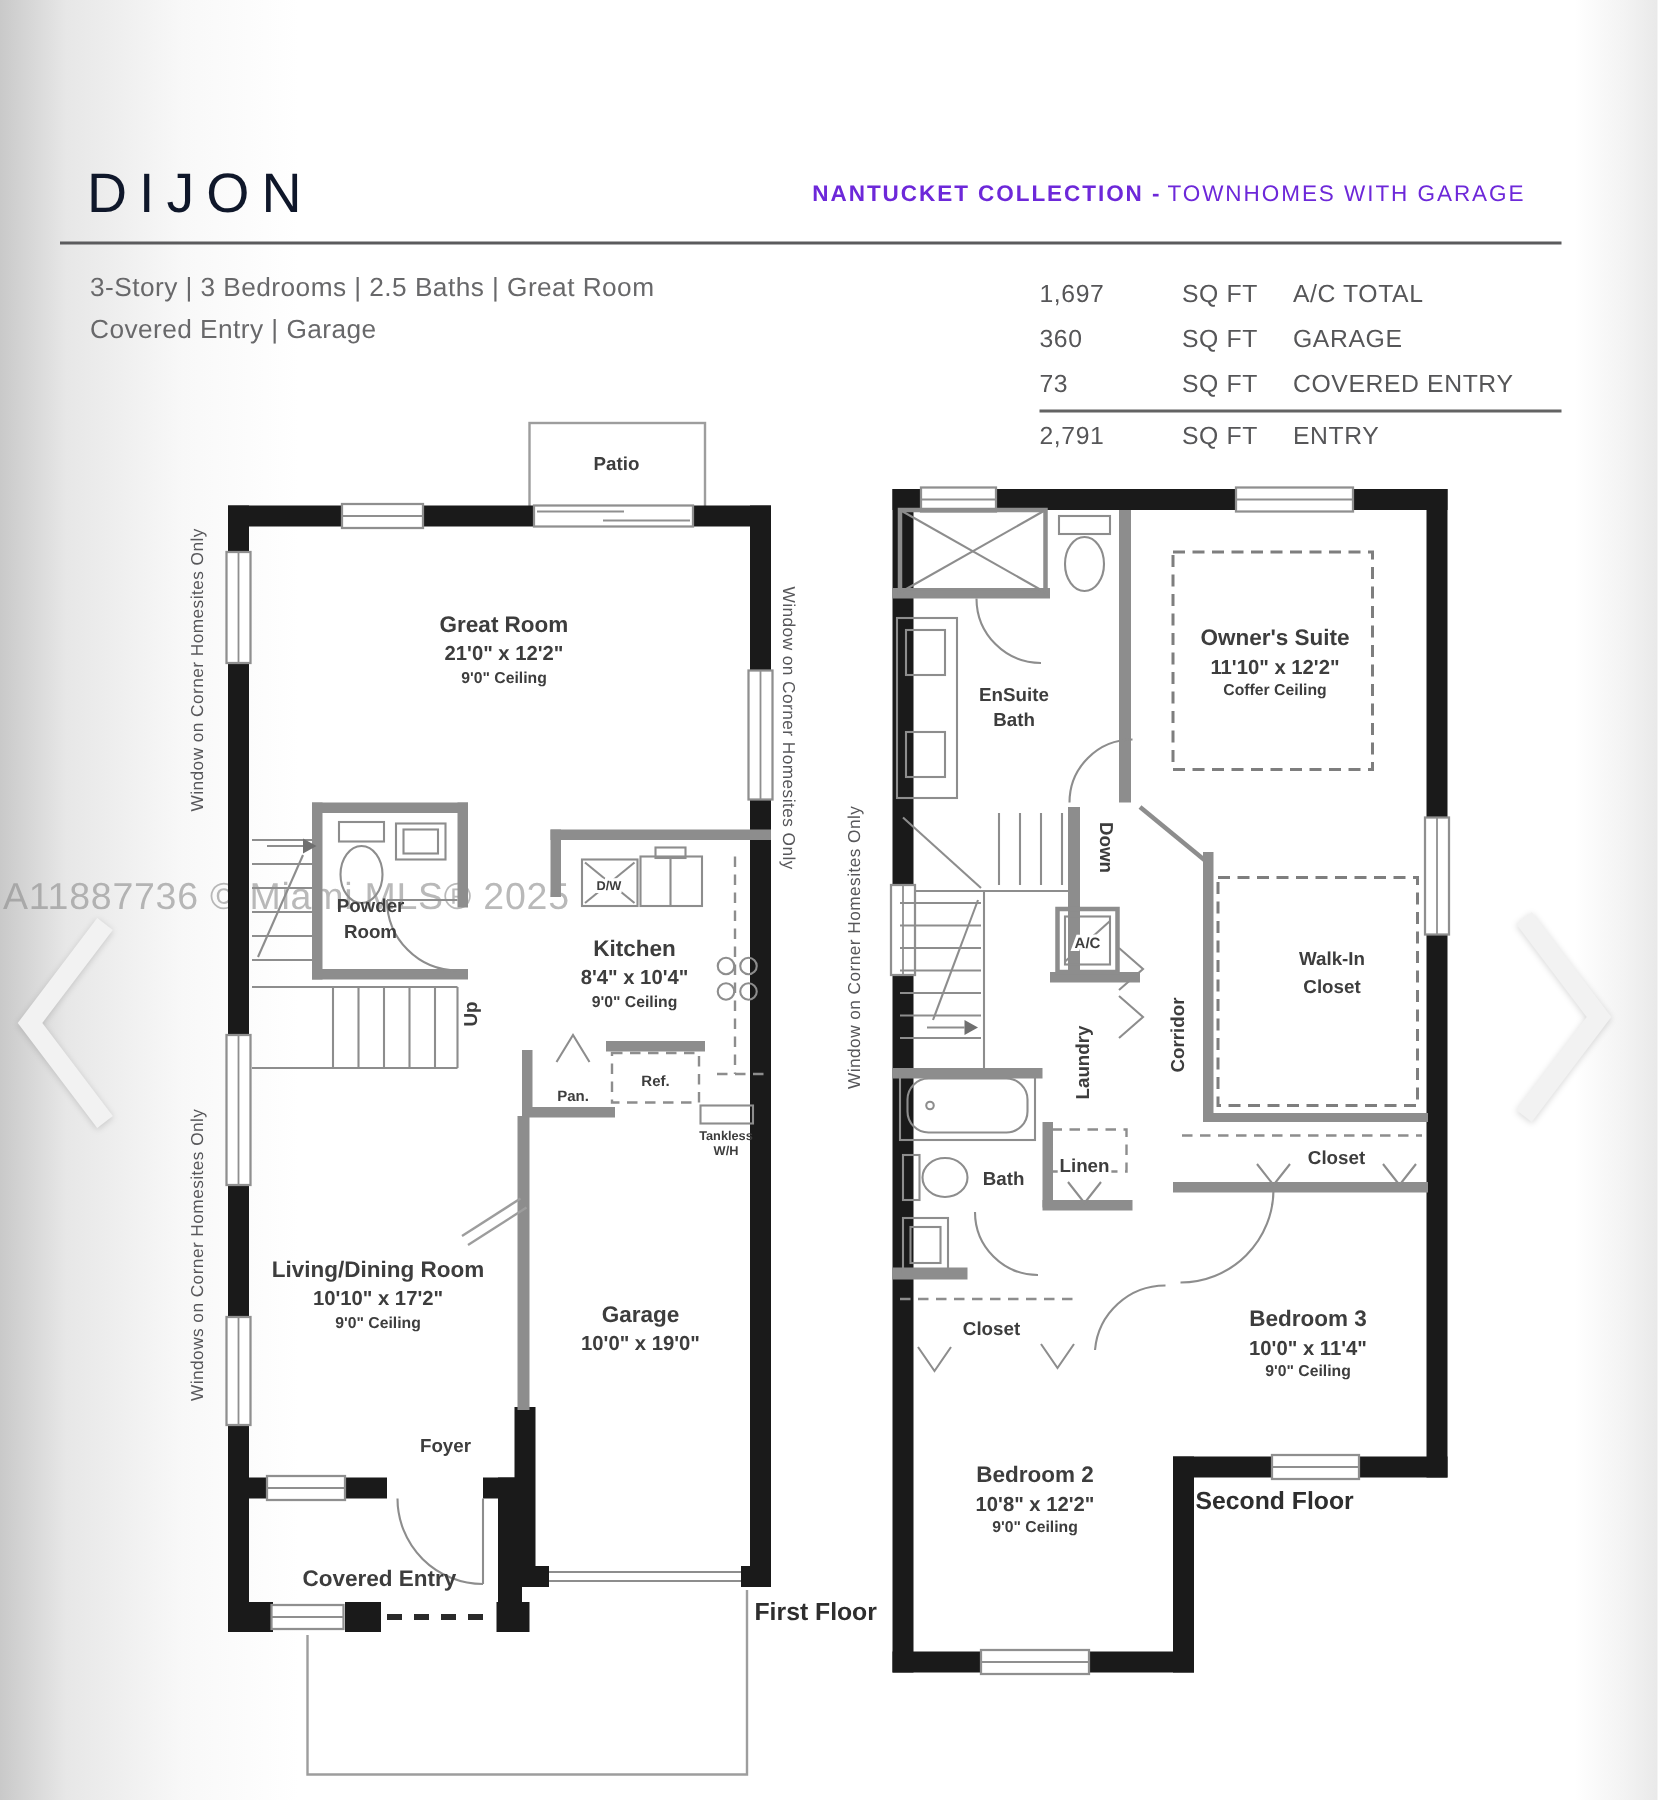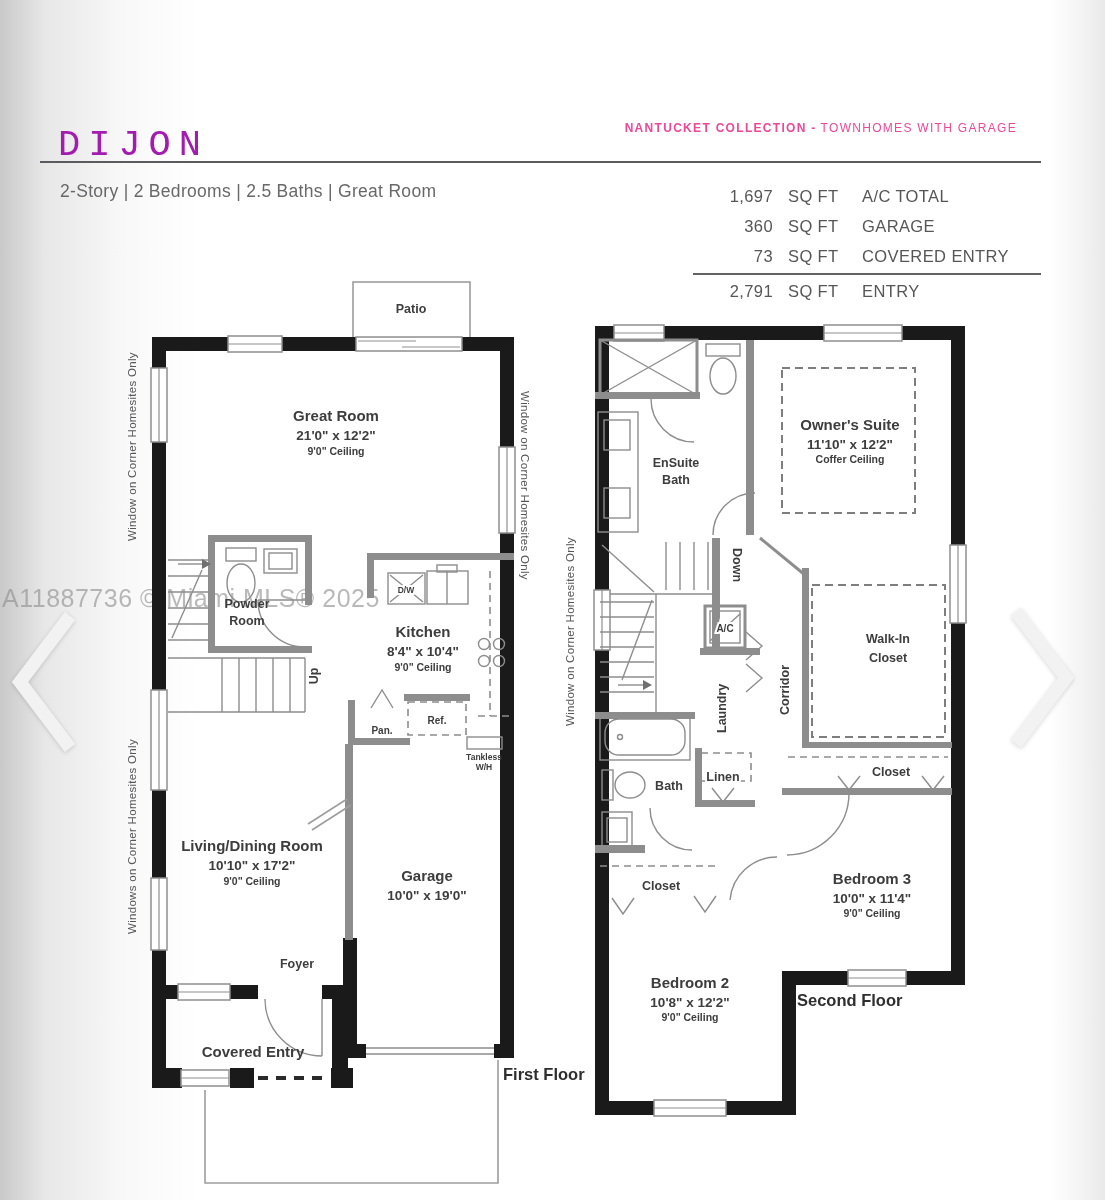--- a/index.html
+++ b/index.html
@@ -1,30 +1,30 @@
 <!DOCTYPE html>
 <html><head>
 <meta charset="utf-8">
 <style>
   html,body{margin:0;padding:0}
   body{
     width:1105px;height:1200px;position:relative;overflow:hidden;
     font-family:"Liberation Sans",sans-serif;
     background:linear-gradient(90deg,#c9c9c9 0%,#e7e7e7 4%,#f8f8f8 11%,#ffffff 18%,#ffffff 95%,#f3f3f3 98%,#e9e9e9 100%);
   }
-  .plan-name{position:absolute;left:58px;top:124px;font-family:Liberation Mono, monospace;
-    font-size:37px;font-weight:400;color:#a21caf;letter-spacing:8px}
-  .collection{position:absolute;right:88px;top:121px;font-size:12px;color:#ec4899;
+  .plan-name{position:absolute;left:58px;top:108px;font-family:Liberation Sans, sans-serif;
+    font-size:37px;font-weight:400;color:#0f172a;letter-spacing:8px}
+  .collection{position:absolute;right:88px;top:121px;font-size:15px;color:#6d28d9;
     letter-spacing:1.3px;font-weight:bold;white-space:nowrap}
   .collection .rest{font-weight:normal;margin-left:4px}
   .rule{position:absolute;left:40px;right:64px;top:161px;height:2px;background:#5b5b5d}
   .specs{position:absolute;left:60px;top:177px;font-size:17.5px;color:#68686a;line-height:28px;letter-spacing:.3px}
   .areas{position:absolute;top:181px;right:64px;width:348px;font-size:16.5px;color:#565658;letter-spacing:.4px}
   .arow{display:flex;align-items:baseline;line-height:30px;height:30px}
-  .aval{width:80px;text-align:right}
+  .aval{width:80px;text-align:left}
   .aunit{width:66px;padding-left:15px}
   .albl{flex:1;padding-left:8px}
   .adiv{border-top:2px solid #636363;margin:2px 0 1px}
   .watermark{position:absolute;left:2px;top:584px;font-size:25px;color:#8f8f8f;opacity:.62;
     letter-spacing:.5px;white-space:nowrap;z-index:1}
   .vnote{position:absolute;font-size:11.5px;color:#57575a;letter-spacing:.3px;
     writing-mode:vertical-rl;text-align:center;white-space:nowrap;z-index:3}
   .vnote.up{transform:rotate(180deg)}
   .plan-svg{position:absolute;left:0;top:0;z-index:2}
   .chev-btn{position:absolute;z-index:4;background:none;border:none;padding:0;cursor:pointer;line-height:0}
@@ -52,21 +52,22 @@
   .wbg{paint-order:stroke;stroke:#ffffff;stroke-width:4px}
 </style>
 </head>
 <body>
 
 <div class="plan-name">DIJON</div>
 <div class="collection"><span>NANTUCKET COLLECTION -</span><span class="rest">TOWNHOMES WITH GARAGE</span></div>
 <div class="rule"></div>
 
 <div class="specs">
-  <div>2-Story | 2 Bedrooms | 2.5 Baths | Great Room</div>
+  <div>3-Story | 3 Bedrooms | 2.5 Baths | Great Room</div>
+  <div>Covered Entry | Garage</div>
 </div>
 
 <div class="areas">
   <div class="arow">
     <span class="aval">1,697</span>
     <span class="aunit">SQ FT</span>
     <span class="albl">A/C TOTAL</span>
   </div>
   <div class="arow">
     <span class="aval">360</span>

